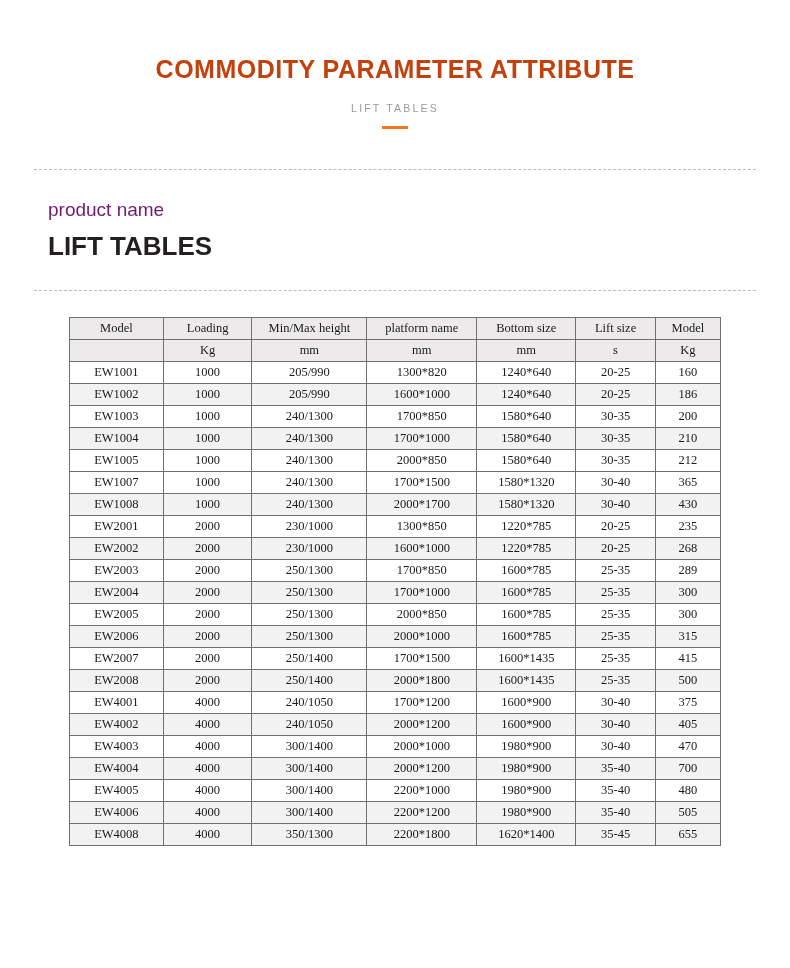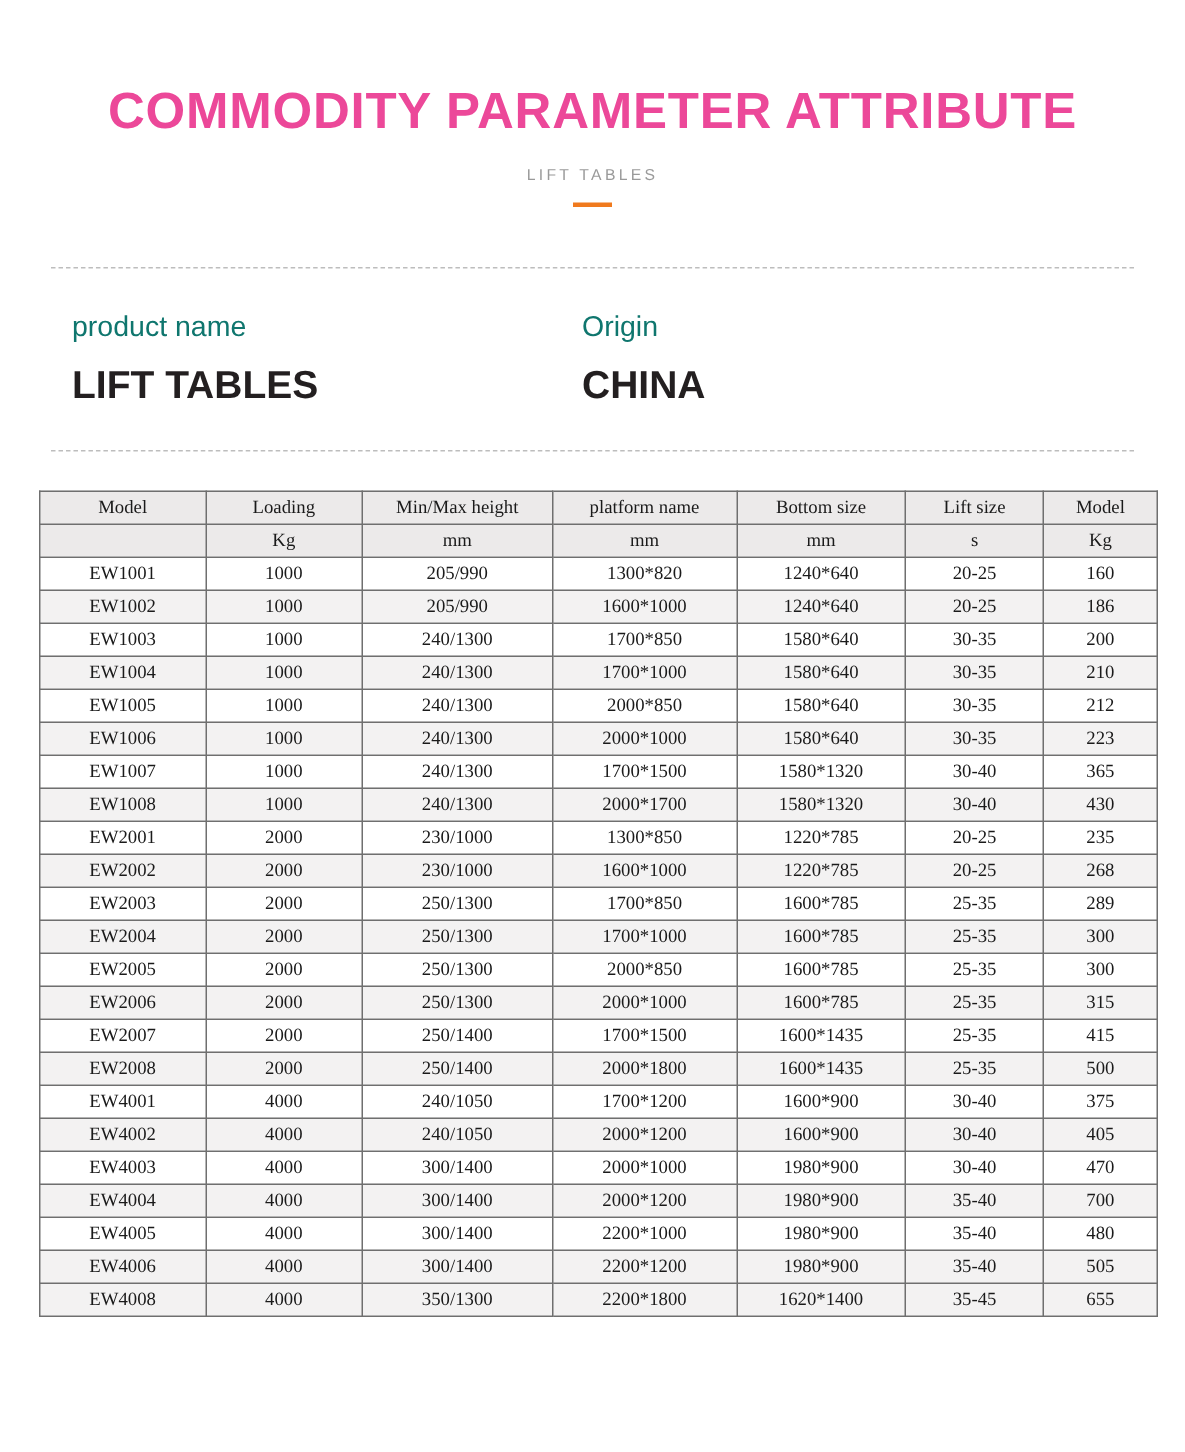--- a/index.html
+++ b/index.html
@@ -19,24 +19,24 @@
     width: 790px;
     height: 968px;
     box-sizing: border-box;
     padding: 0 24px;
   }
   .title-block {
     text-align: center;
     padding-top: 56px;
   }
   .main-title {
-    font-size: 34px;
+    font-size: 25px;
     font-weight: bold;
     letter-spacing: 0.5px;
-    color: #ec4899;
+    color: #c2410c;
     line-height: 1.1;
   }
   .sub-title {
     margin-top: 18px;
     font-size: 10.5px;
     letter-spacing: 2.2px;
     color: #9a9a9a;
   }
   .accent-bar {
     width: 26px;
@@ -51,21 +51,21 @@
   }
   .spec-row {
     display: flex;
     padding: 26px 0 22px 24px;
   }
   .spec-col {
     width: 340px;
   }
   .spec-label {
     font-size: 19px;
-    color: #0f766e;
+    color: #701a75;
     font-weight: normal;
     line-height: 1.5;
   }
   .spec-value {
     font-size: 26px;
     font-weight: bold;
     color: #231f20;
     margin-top: 6px;
     line-height: 1.3;
   }
@@ -73,21 +73,21 @@
     border: 0;
     border-top: 1px dashed #bdbdbd;
     margin: 4px 10px 0 10px;
   }
   .table-wrap {
     margin: 26px 0 0 0;
     padding: 0 2px;
   }
   table.spec-table {
     border-collapse: collapse;
-    width: 746px;
+    width: 652px;
     margin: 0 auto;
     font-family: "Liberation Serif", serif;
   }
   table.spec-table td {
     border: 1px solid #6f6f6f;
     text-align: center;
     font-size: 12.5px;
     height: 21px;
     line-height: 21px;
     padding: 0 2px;
@@ -126,24 +126,20 @@
     <div class="sub-title">LIFT TABLES</div>
     <div class="accent-bar"></div>
   </div>
 
   <hr class="divider">
 
   <div class="spec-row">
     <div class="spec-col">
       <div class="spec-label">product name</div>
       <div class="spec-value">LIFT TABLES</div>
-    </div>
-    <div class="spec-col">
-      <div class="spec-label">Origin</div>
-      <div class="spec-value">CHINA</div>
     </div>
   </div>
 
   <hr class="divider2">
 
   <div class="table-wrap">
     <table class="spec-table">
       <colgroup>
         <col class="c0">
           <col class="c1">
@@ -210,29 +206,20 @@
           </tr>
           <tr class="even">
             <td>EW1005</td>
             <td>1000</td>
             <td>240/1300</td>
             <td>2000*850</td>
             <td>1580*640</td>
             <td>30-35</td>
             <td>212</td>
           </tr>
-          <tr class="odd">
-            <td>EW1006</td>
-            <td>1000</td>
-            <td>240/1300</td>
-            <td>2000*1000</td>
-            <td>1580*640</td>
-            <td>30-35</td>
-            <td>223</td>
-          </tr>
           <tr class="even">
             <td>EW1007</td>
             <td>1000</td>
             <td>240/1300</td>
             <td>1700*1500</td>
             <td>1580*1320</td>
             <td>30-40</td>
             <td>365</td>
           </tr>
           <tr class="odd">

